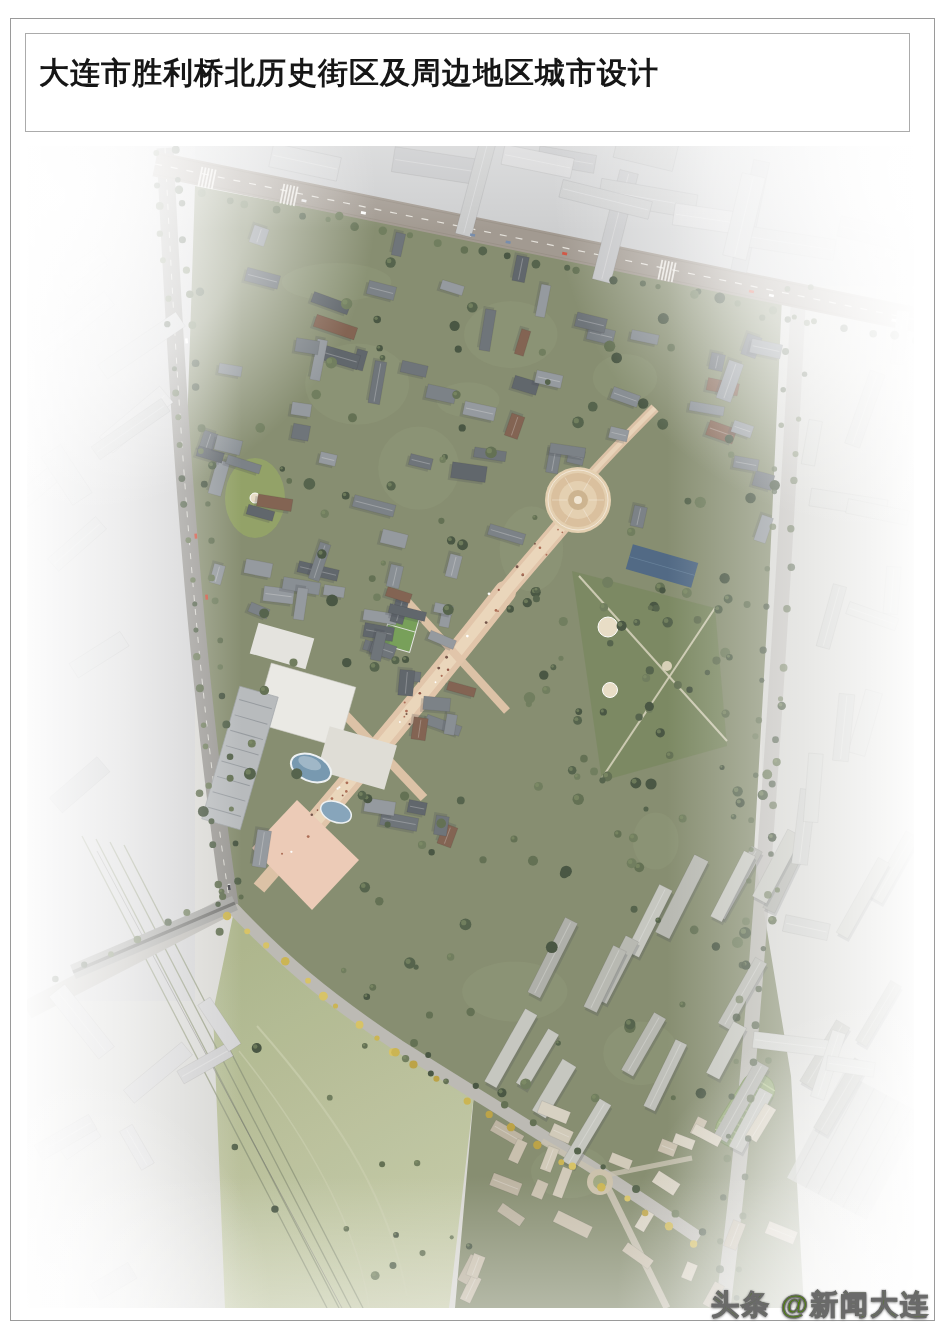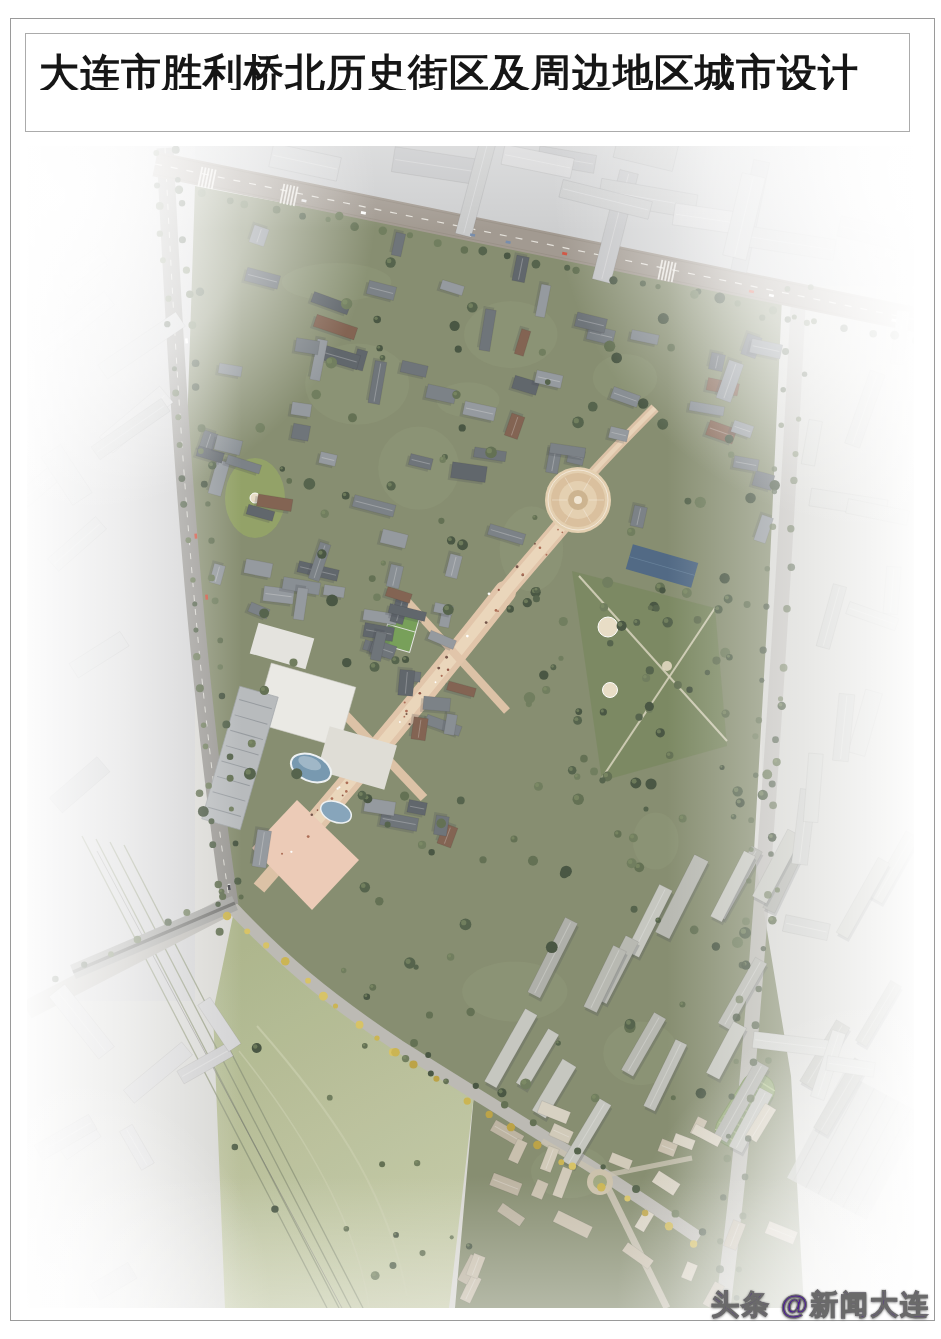--- a/index.html
+++ b/index.html
@@ -11,21 +11,21 @@
   .page-frame{
     position:absolute;left:10px;top:18px;width:923px;height:1301px;
     border:1px solid #9a9a9a;background:#ffffff;
   }
   .title-box{
     position:absolute;left:25px;top:33px;width:883px;height:97px;
     border:1px solid #ababab;background:#ffffff;
   }
   .title-box h1{
     margin:0;padding:22px 10px 0 13px;
-    font-size:40px;line-height:34px;font-weight:700;letter-spacing:1px;
+    font-size:30px;line-height:34px;font-weight:700;letter-spacing:1px;
     color:#161616;white-space:nowrap;overflow:hidden;
   }
   .figure{
     position:absolute;left:27px;top:146px;width:887px;height:1162px;
     background:#d8d7d3;overflow:hidden;
   }
   .figure svg{display:block;}
   .watermark{
     position:absolute;right:11px;top:1286px;z-index:6;
     font-size:28px;font-weight:700;letter-spacing:2px;white-space:nowrap;
@@ -1204,13 +1204,13 @@
         <rect x="0" y="0" width="887" height="1162" fill="url(#gR)"></rect>
         <rect x="0" y="0" width="887" height="1162" fill="url(#rTL)"></rect>
         <rect x="0" y="0" width="887" height="1162" fill="url(#rTR)"></rect>
         <rect x="0" y="0" width="887" height="1162" fill="url(#rBR)"></rect>
         <rect x="0" y="0" width="887" height="1162" fill="url(#rBL)"></rect>
         <rect x="0" y="0" width="887" height="1162" fill="url(#gB)"></rect>
       </g>
     </svg>
 </div>
 
-<div class="watermark" style="color: #4c1d95;">头条 @新闻大连</div>
+<div class="watermark" style="color: #4d7c0f;">头条 @新闻大连</div>
 
 </body></html>

